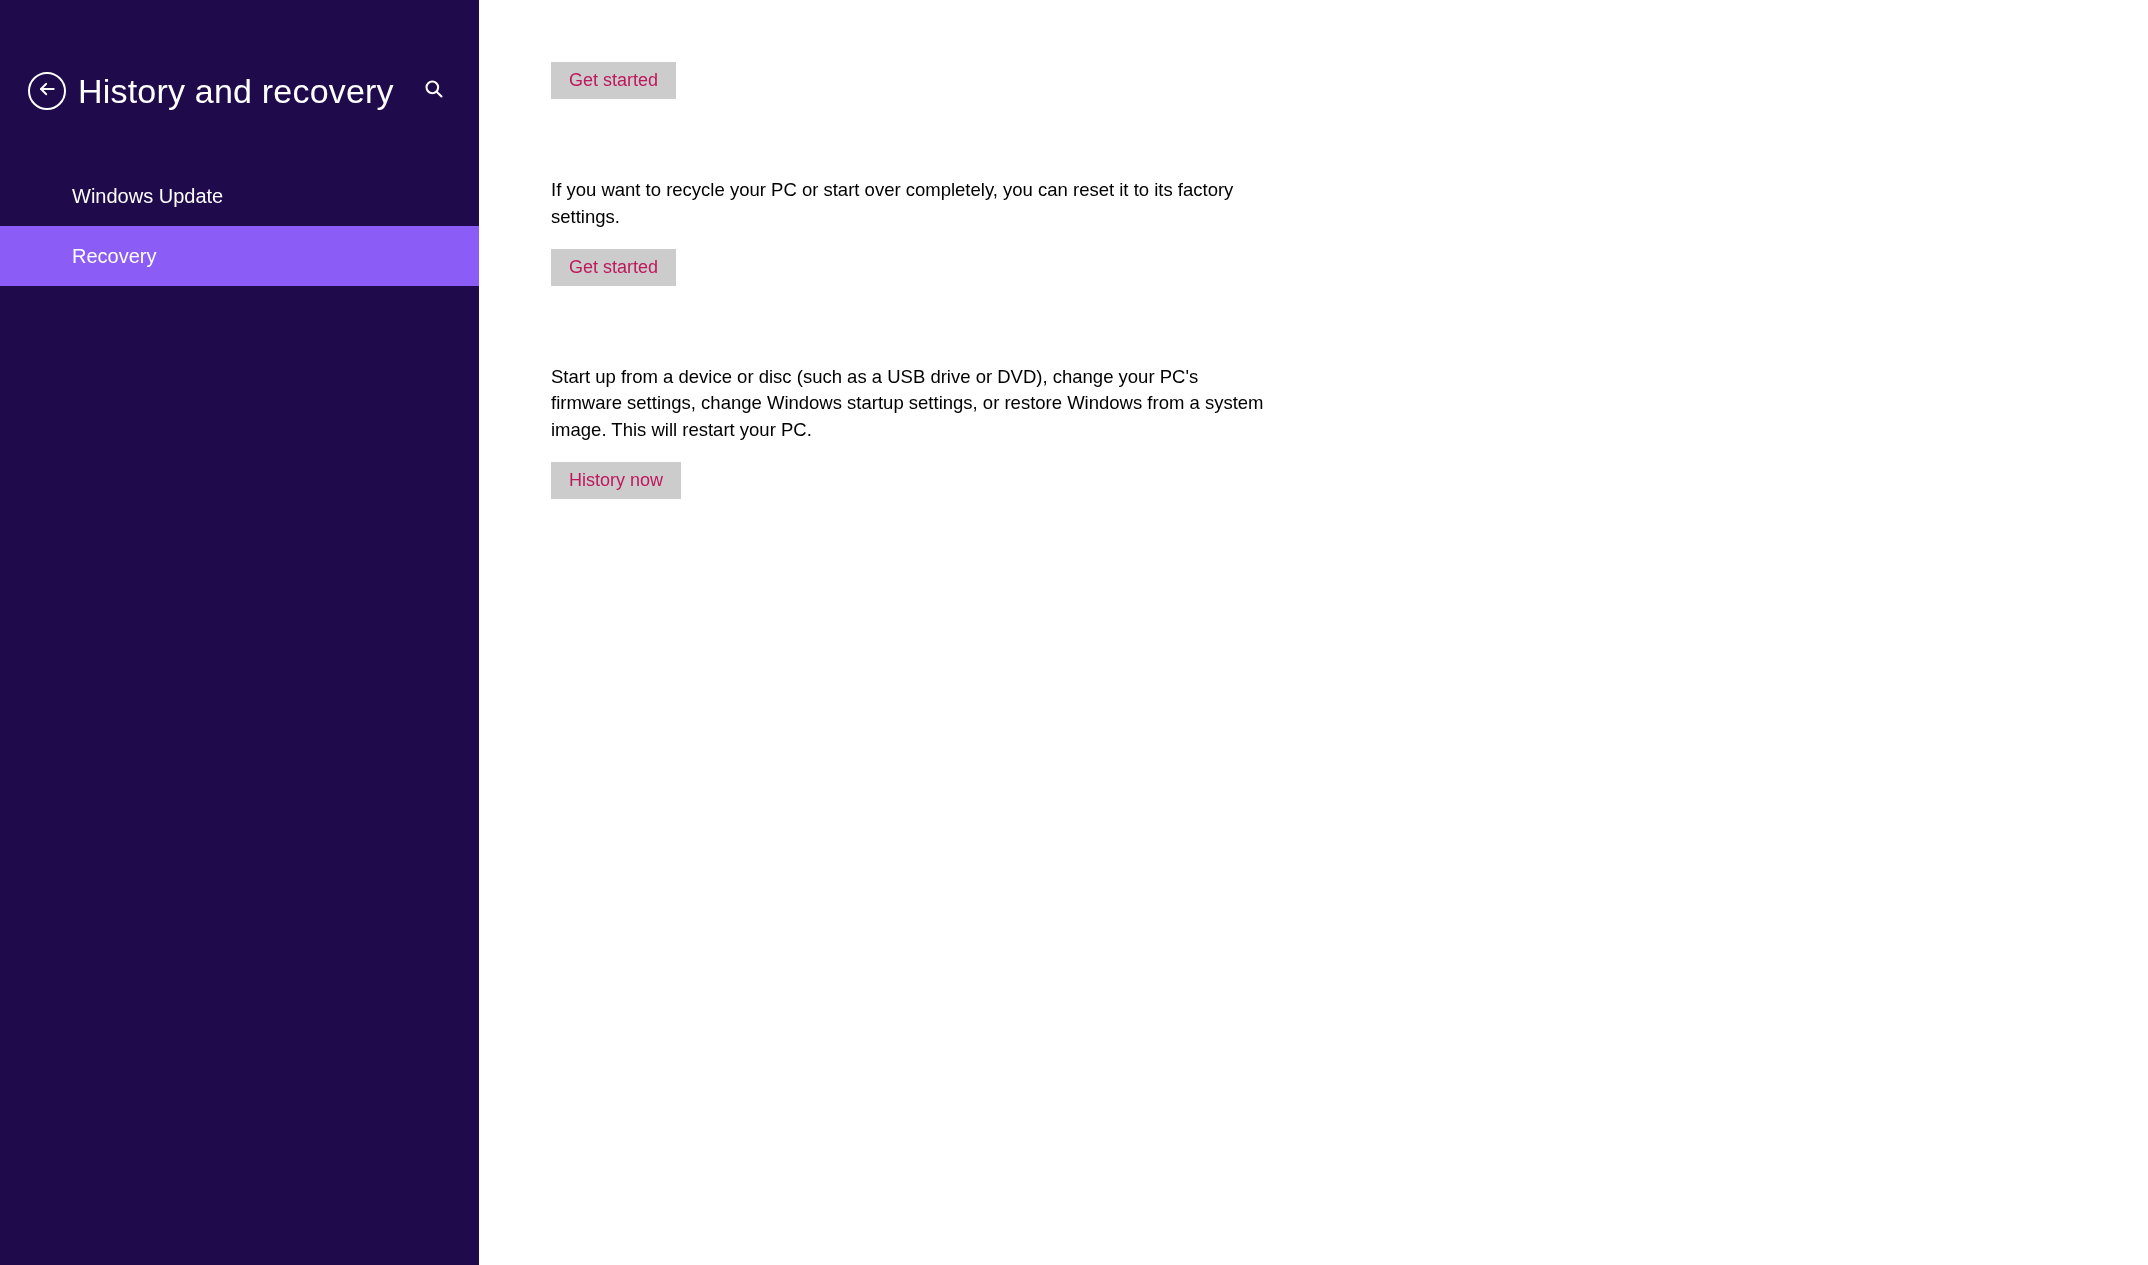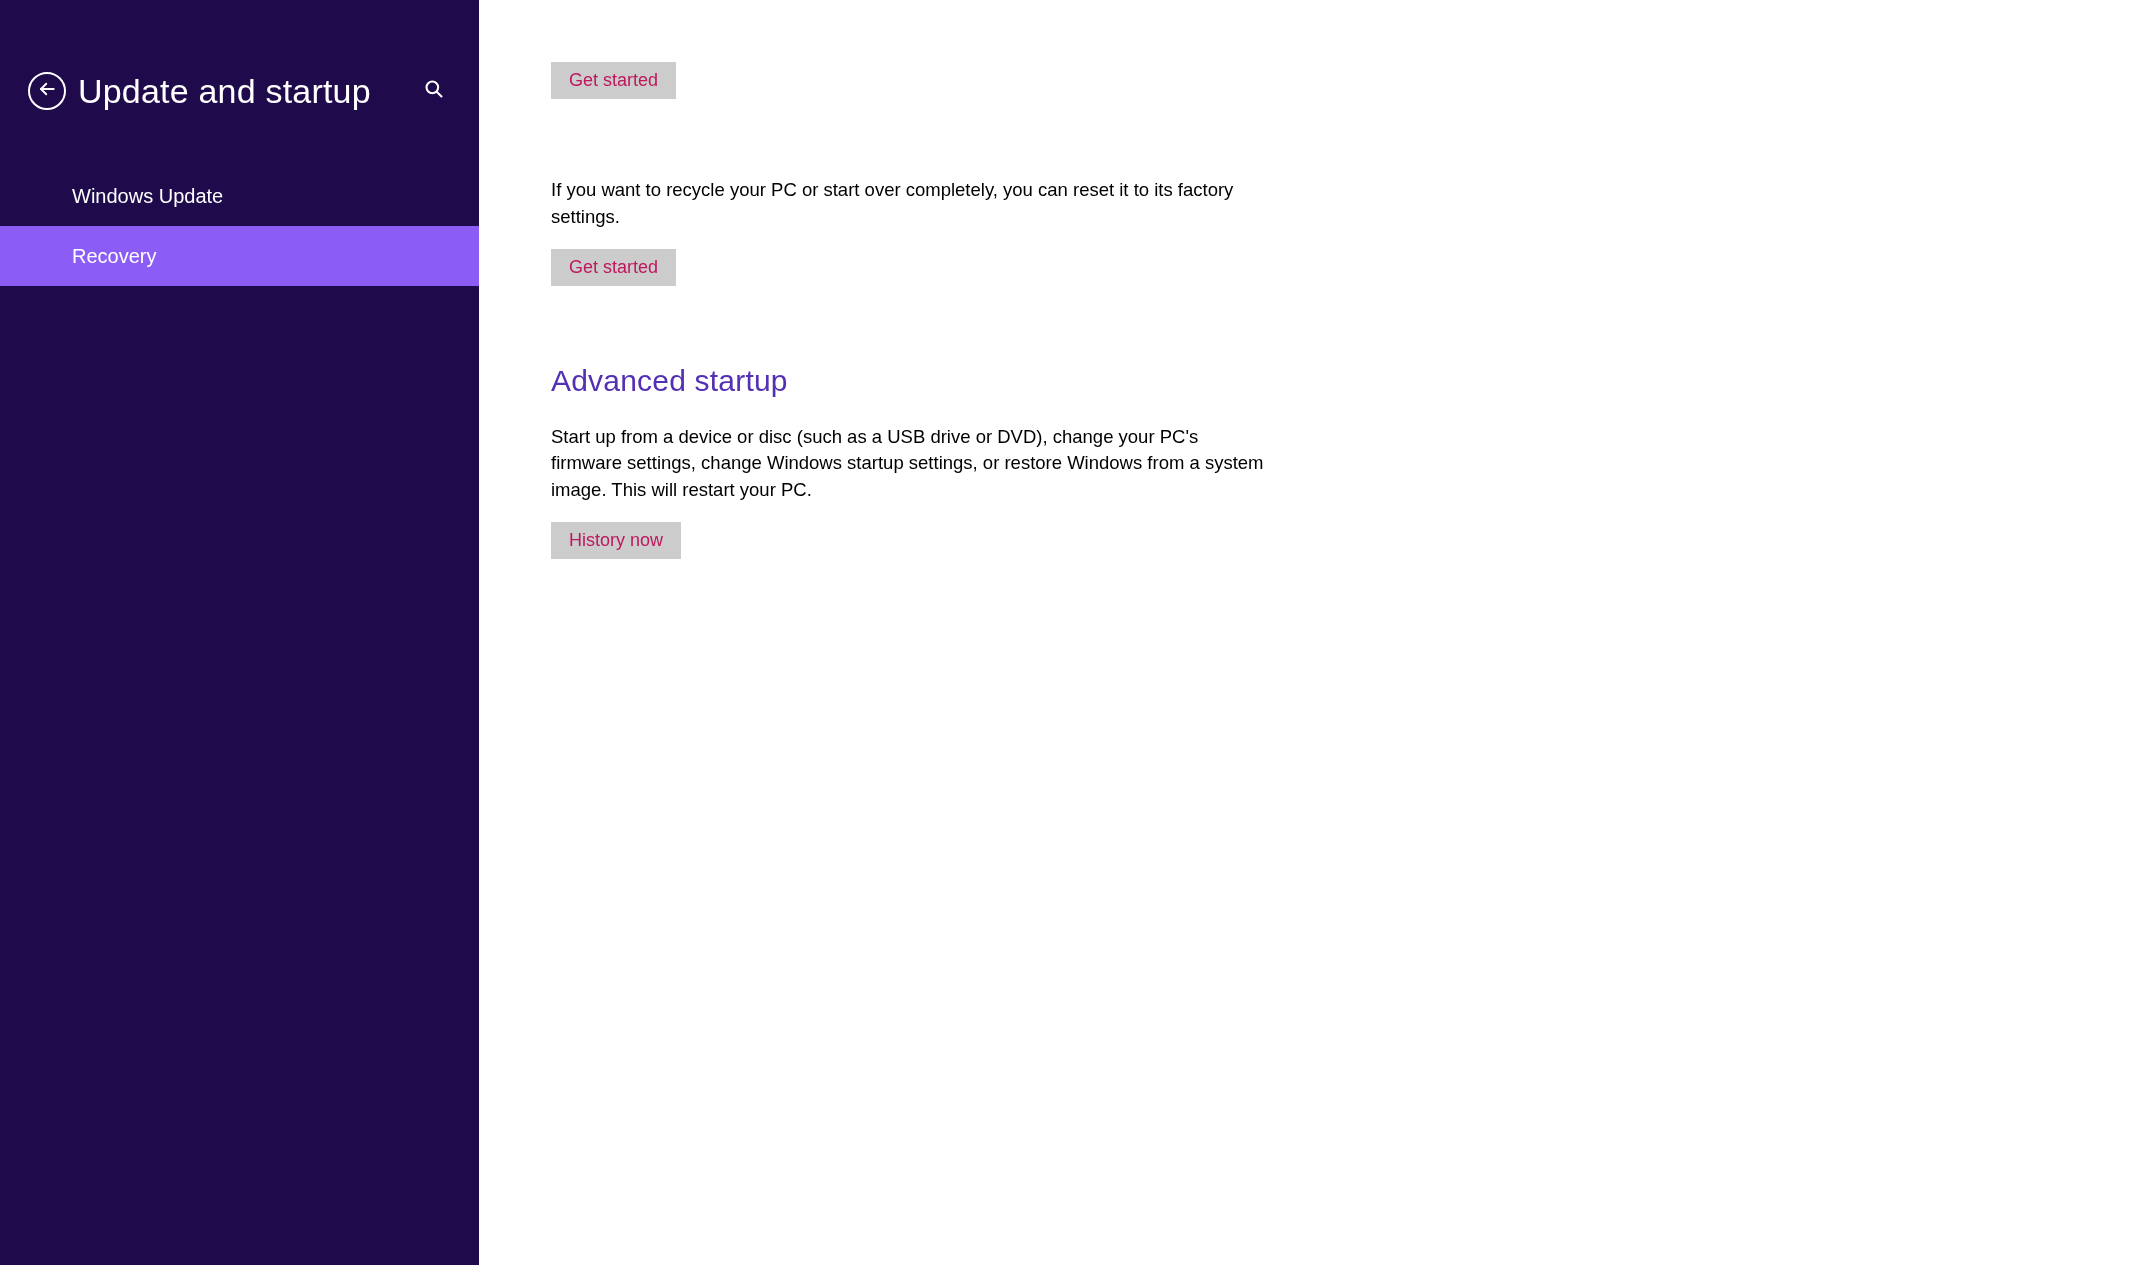--- a/index.html
+++ b/index.html
@@ -111,21 +111,21 @@
   <aside class="sidebar">
     <div class="sidebar-header">
       <div class="back-btn">
         <span>
           <svg viewBox="0 0 24 24" fill="none" stroke="#fff" stroke-width="2.5" stroke-linecap="round" stroke-linejoin="round">
             <line x1="21" y1="12" x2="4" y2="12"></line>
             <polyline points="11 5 4 12 11 19"></polyline>
           </svg>
         </span>
       </div>
-      <div class="page-title">Update and startup</div>
+      <div class="page-title">History and recovery</div>
       <div class="search-btn">
         <span>
           <svg viewBox="0 0 24 24" fill="none" stroke="#fff" stroke-width="2.5" stroke-linecap="round">
             <circle cx="10" cy="10" r="7"></circle>
             <line x1="21" y1="21" x2="15.2" y2="15.2"></line>
           </svg>
         </span>
       </div>
     </div>
 
@@ -144,19 +144,18 @@
     <section class="section">
       <button class="btn">Get started</button>
     </section>
 
     <section class="section">
       <p>If you want to recycle your PC or start over completely, you can reset it to its factory settings.</p>
       <button class="btn">Get started</button>
     </section>
 
     <section class="section">
-      <h2>Advanced startup</h2>
       <p>Start up from a device or disc (such as a USB drive or DVD), change your PC's firmware settings, change Windows startup settings, or restore Windows from a system image. This will restart your PC.</p>
       <button class="btn">History now</button>
     </section>
 
   </main>
 </div>
 
 </body></html>

